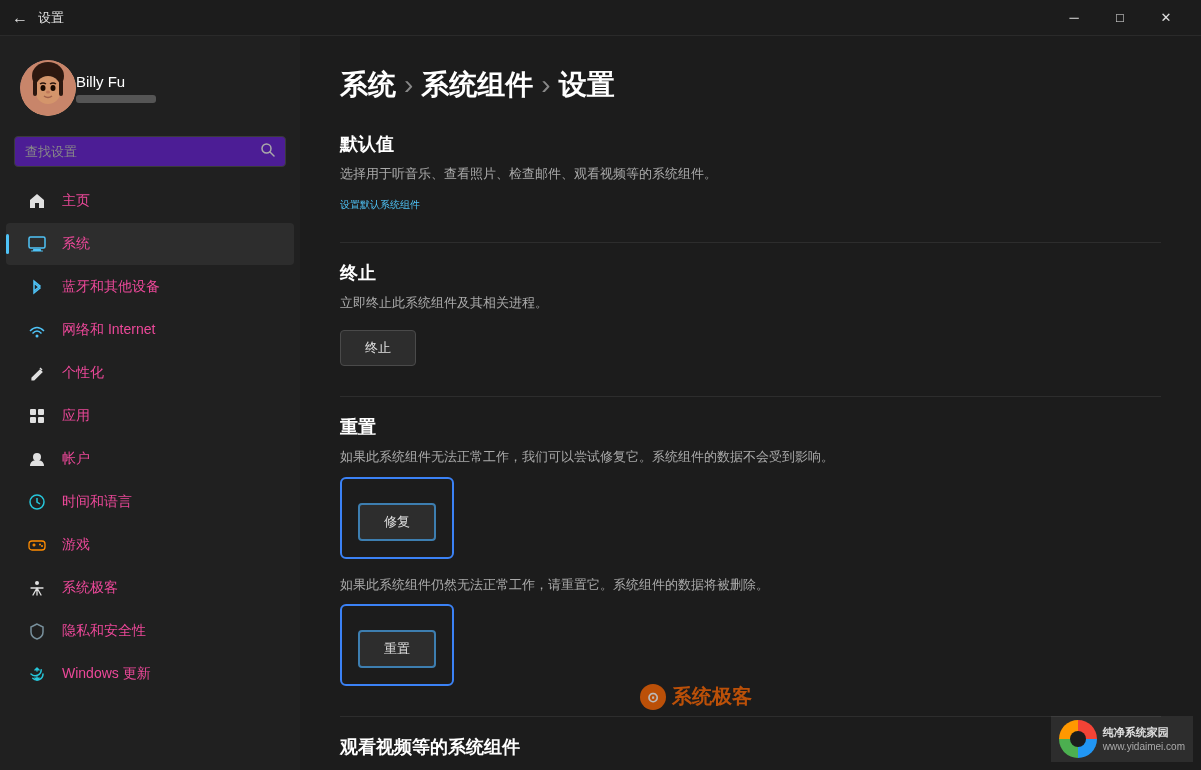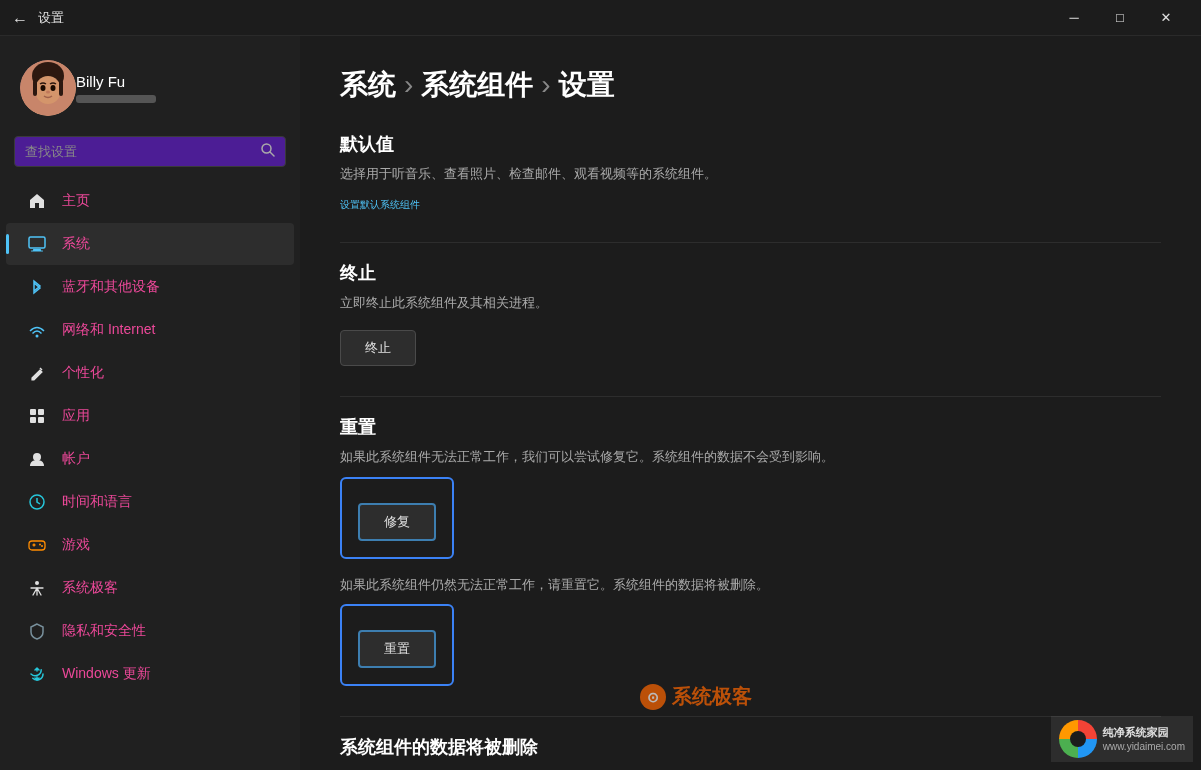--- a/index.html
+++ b/index.html
@@ -524,21 +524,21 @@
         <div class="section-desc" style="margin-bottom: 6px;">如果此系统组件仍然无法正常工作，请重置它。系统组件的数据将被删除。</div>
         <div class="highlighted-group">
           <button class="action-btn-highlighted">重置</button>
         </div>
       </div>
     </div>
 
     <div class="divider"></div>
 
     <div class="section">
-      <div class="section-title">系统组件的数据将被删除</div>
+      <div class="section-title">观看视频等的系统组件</div>
 
     </div>
 
     <div class="watermark" style="position:absolute; bottom:60px; left:340px;">
       <span style="color:#ff6600; font-size:20px; font-weight:bold; display:flex; align-items:center; gap:6px;">
         <span style="width:26px; height:26px; background:#ff6600; border-radius:50%; display:inline-flex; align-items:center; justify-content:center; color:white; font-size:14px;">⊙</span>
         <span>系统极客</span>
       </span>
     </div>
 

